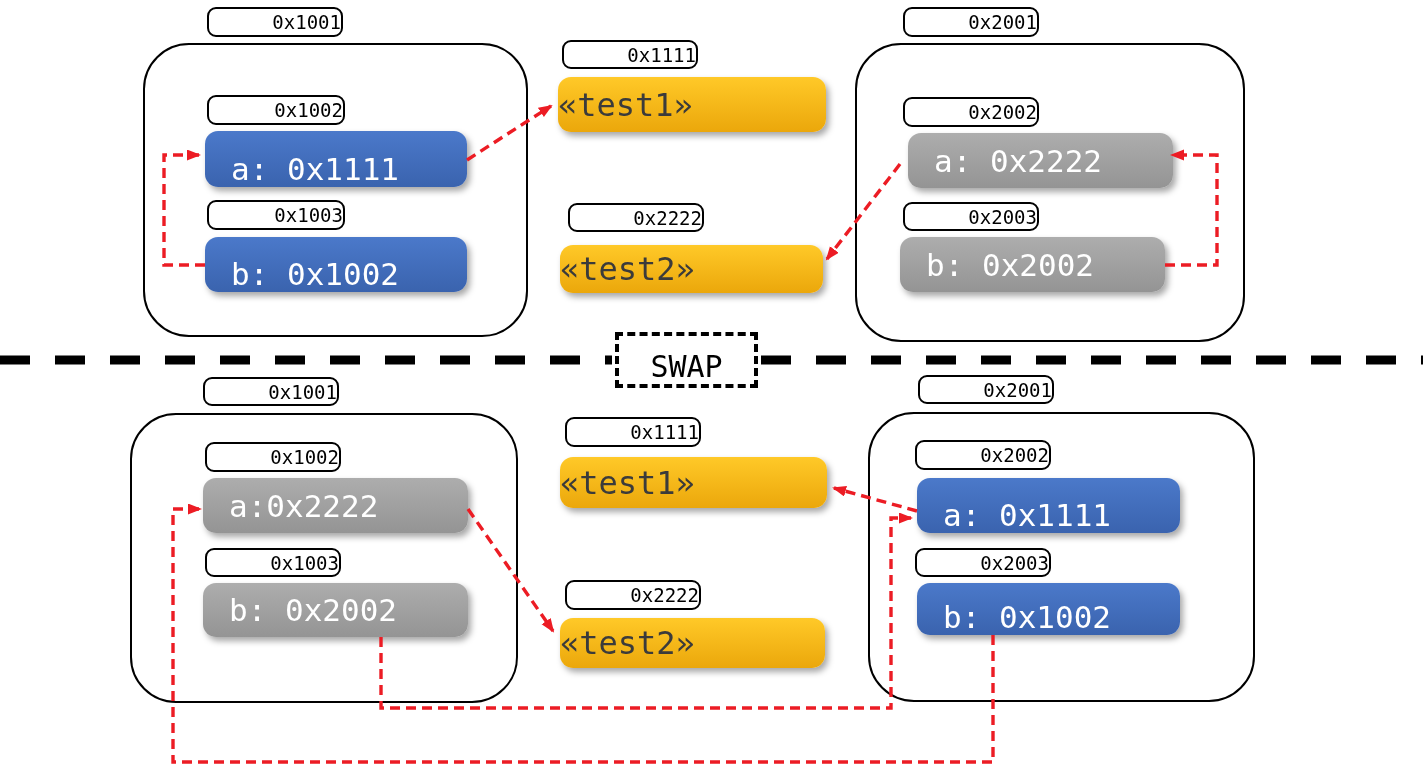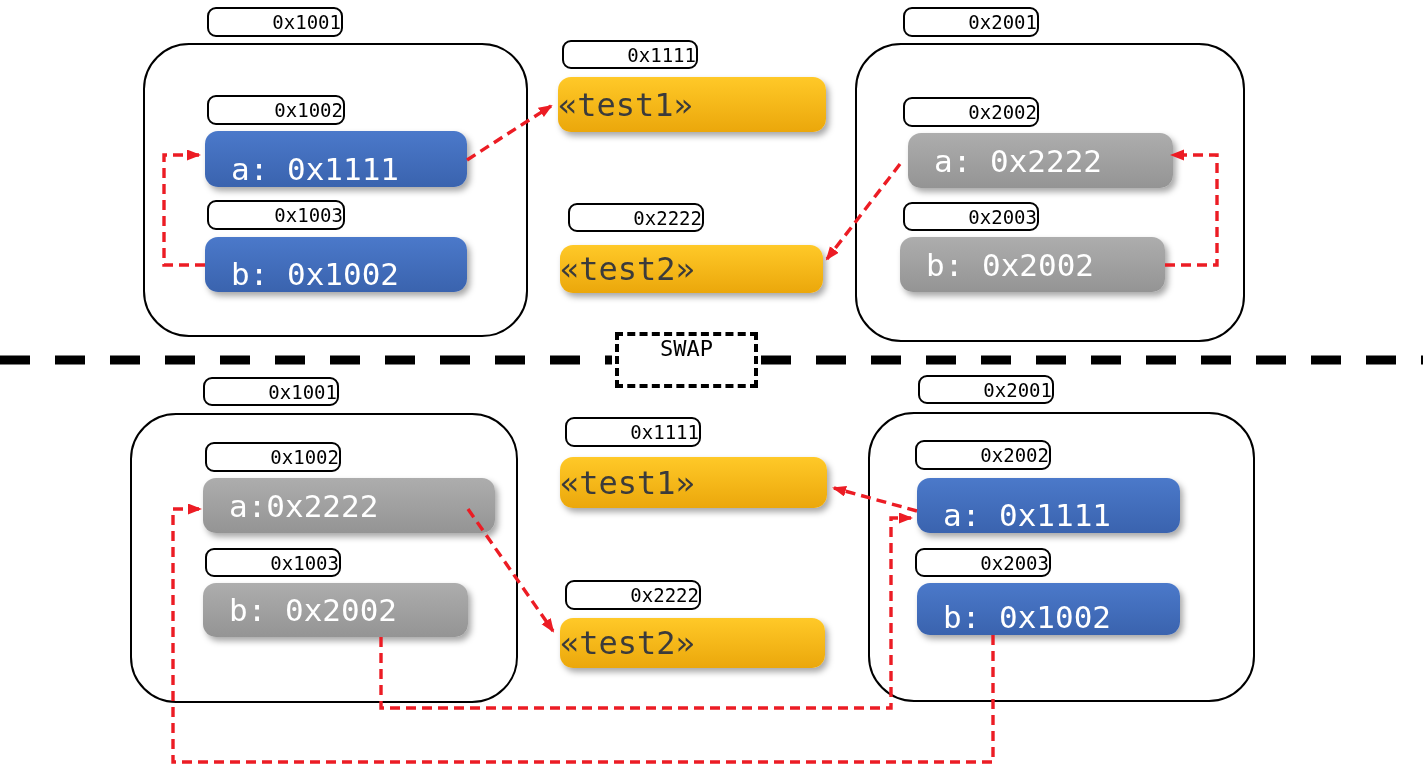--- a/index.html
+++ b/index.html
@@ -22,21 +22,21 @@
   .slot{border-radius:13px;z-index:2;display:flex;align-items:center;padding-left:26px;
         font-size:31px;color:var(--slot-text);box-shadow:3px 4px 6px rgba(0,0,0,.35);}
   .slot.blue{background:linear-gradient(180deg,var(--blue1),var(--blue2));align-items:flex-end;}
   .slot.gray{background:linear-gradient(180deg,var(--gray1),var(--gray2));}
   
   .str{border-radius:13px;z-index:2;display:flex;align-items:center;
        font-size:32px;color:var(--string-text);box-shadow:3px 4px 6px rgba(0,0,0,.35);
        background:linear-gradient(180deg,var(--yellow1),var(--yellow2));}
   
   .swapbox{border:4px dashed var(--outline);background:#fff;z-index:10;
-           display:flex;align-items:flex-start;justify-content:center;font-size:22px;color:#000;}
+           display:flex;align-items:flex-end;justify-content:center;font-size:30px;color:#000;}
   
   #wires{position:absolute;left:0;top:0;z-index:9;pointer-events:none;}
   .rwire{stroke:var(--red);stroke-width:3.4;fill:none;stroke-dasharray:10 6;}
   .divline{stroke:var(--outline);stroke-width:9;fill:none;stroke-dasharray:30 25;}
 
   
   .p-t-obj1{left:143px;top:43px;width:385px;height:294px;}
   .p-t-obj1-addr{left:207px;top:7px;width:136px;height:30px;}
   .p-t-o1a-addr{left:207px;top:95px;width:138px;height:30px;}
   .p-t-o1a{left:205px;top:131px;width:262px;height:56px;}
@@ -50,21 +50,21 @@
   .p-t-obj2-addr{left:903px;top:7px;width:136px;height:30px;}
   .p-t-o2a-addr{left:903px;top:97px;width:136px;height:30px;}
   .p-t-o2a{left:900px;top:133px;width:265px;height:55px;margin-left:8px;}
   .p-t-o2b-addr{left:903px;top:202px;width:136px;height:29px;}
   .p-t-o2b{left:900px;top:237px;width:265px;height:55px;}
   .p-swap{left:615px;top:332px;width:143px;height:56px;}
   
   .p-b-obj1{left:130px;top:413px;width:388px;height:290px;}
   .p-b-obj1-addr{left:203px;top:377px;width:136px;height:29px;}
   .p-b-o1a-addr{left:205px;top:442px;width:136px;height:30px;}
-  .p-b-o1a{left:203px;top:478px;width:292px;height:55px;}
+  .p-b-o1a{left:203px;top:478px;width:265px;height:55px;}
   .p-b-o1b-addr{left:205px;top:548px;width:136px;height:29px;}
   .p-b-o1b{left:203px;top:583px;width:265px;height:54px;}
   .p-b-s1-addr{left:565px;top:417px;width:136px;height:30px;}
   .p-b-s1{left:560px;top:457px;width:267px;height:51px;}
   .p-b-s2-addr{left:565px;top:580px;width:136px;height:30px;}
   .p-b-s2{left:560px;top:618px;width:265px;height:50px;}
   .p-b-obj2{left:868px;top:412px;width:387px;height:290px;}
   .p-b-obj2-addr{left:918px;top:375px;width:136px;height:29px;}
   .p-b-o2a-addr{left:915px;top:440px;width:136px;height:30px;}
   .p-b-o2a{left:917px;top:478px;width:263px;height:55px;}

